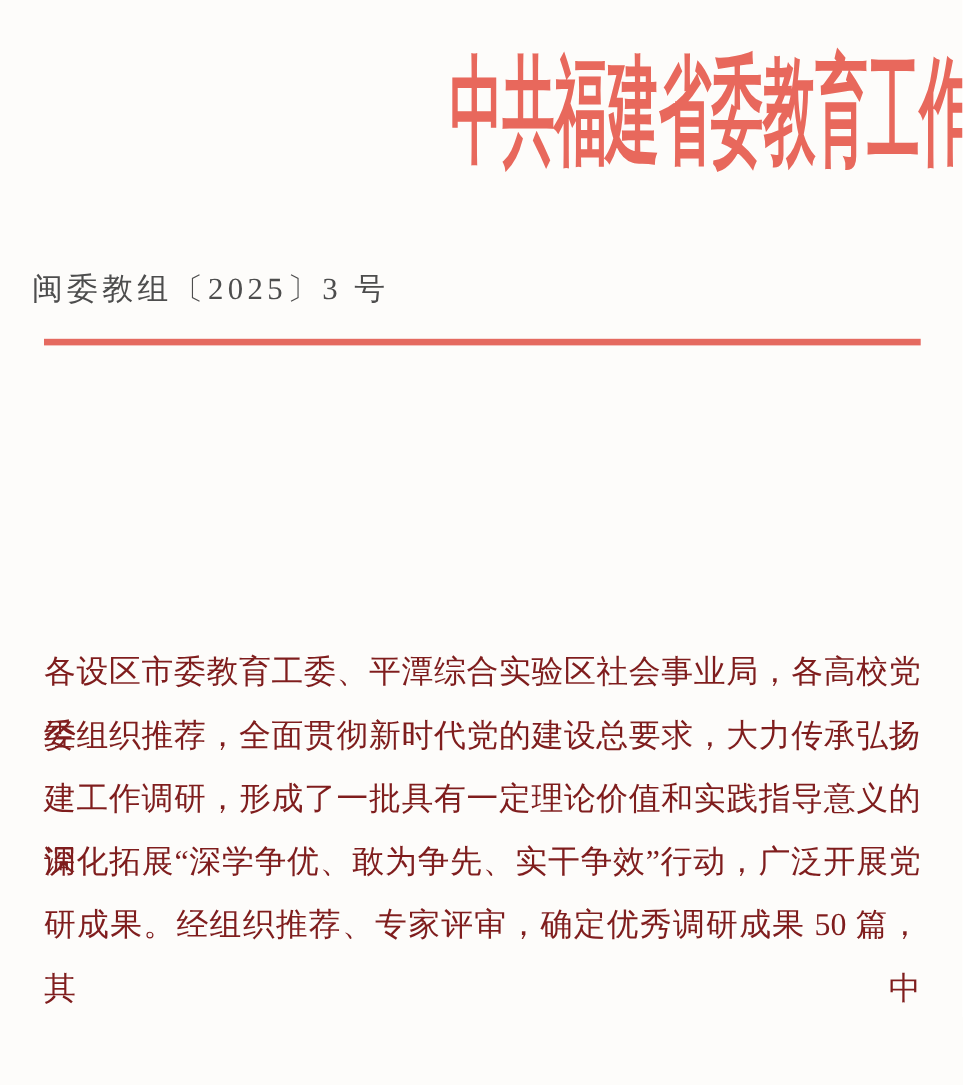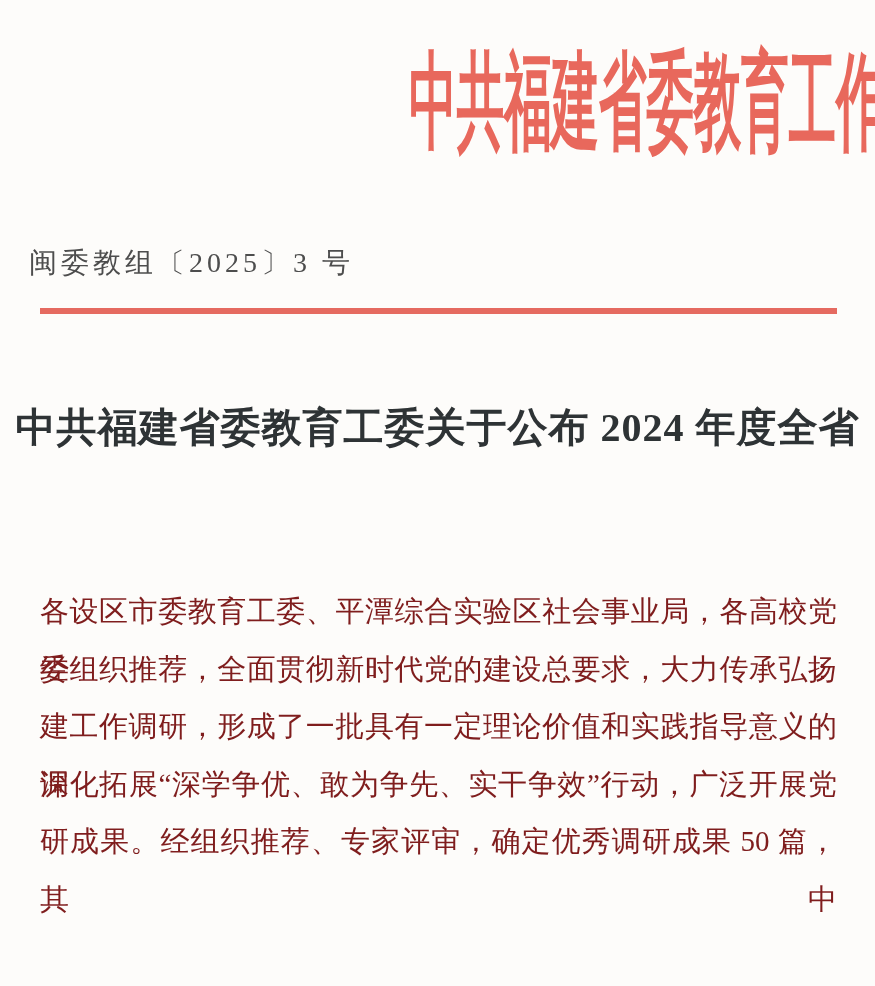--- a/index.html
+++ b/index.html
@@ -101,21 +101,20 @@
 
   <div class="org-title">
     <span class="stretch">中共福建省委教育工作委员会文件</span>
   </div>
 
   <div class="doc-number">闽委教组〔2025〕3 号</div>
 
   <div class="red-rule"></div>
 
   <div class="notice-title">
-    <div>中共福建省委教育工委关于公布 2024 年度全省</div>
   </div>
 
   <div class="body-block">
     <div class="body-line">各设区市委教育工委、平潭综合实验区社会事业局，各高校党委：</div>
     <div class="body-line">经组织推荐，全面贯彻新时代党的建设总要求，大力传承弘扬</div>
     <div class="body-line">建工作调研，形成了一批具有一定理论价值和实践指导意义的调</div>
     <div class="body-line">深化拓展“深学争优、敢为争先、实干争效”行动，广泛开展党</div>
     <div class="body-line">研成果。经组织推荐、专家评审，确定优秀调研成果 50 篇，其中</div>
   </div>
 

